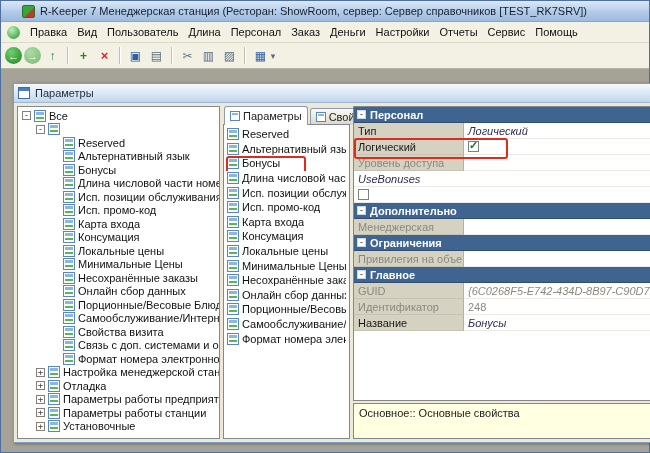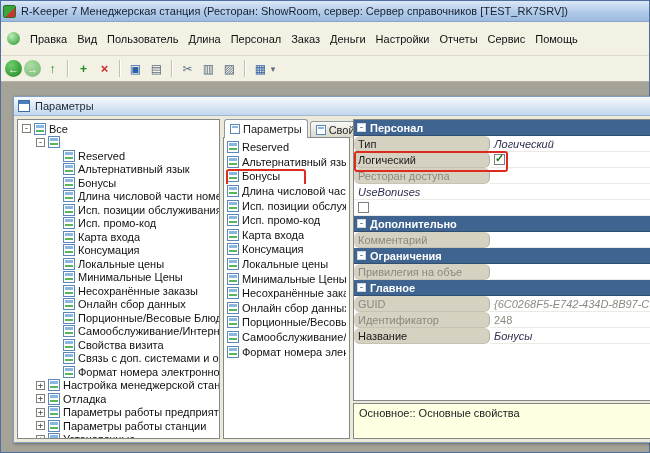--- a/index.html
+++ b/index.html
@@ -2,26 +2,26 @@
 <html><head>
 <meta charset="utf-8">
 <style>
   * { margin:0; padding:0; box-sizing:border-box; }
   html,body { width:650px; height:453px; overflow:hidden; }
   body { font-family:"Liberation Sans", sans-serif; font-size:11px; background:#808080; }
 
   .window { width:650px; height:453px; display:flex; flex-direction:column; border:1px solid #4f6f9f; background:#ece9d8; }
 
   
-  .titlebar { flex:none; height:21px; background:linear-gradient(180deg,#dce8f7,#aec8e8 60%,#9dbbdf); display:flex; align-items:center; gap:5px; padding:0 2px; border-bottom:1px solid #8aa5c8; }
+  .titlebar { flex:none; height:21px; background:linear-gradient(180deg,#dce8f7,#aec8e8 60%,#9dbbdf); display:flex; align-items:center; gap:5px; padding:0 21px; border-bottom:1px solid #8aa5c8; }
   .app-icon { width:13px; height:13px; border-radius:2px; background:linear-gradient(135deg,#3aa63a 0 55%,#cc3333 55%); border:1px solid #2c6e2c; flex:none; }
   .title-text { color:#15202e; white-space:nowrap; overflow:hidden; }
 
   
-  .menubar { flex:none; height:34px; display:flex; align-items:center; background:#f3f1e4; border-bottom:1px solid #dedacb; white-space:nowrap; overflow:hidden; }
+  .menubar { flex:none; height:21px; display:flex; align-items:center; background:#f3f1e4; border-bottom:1px solid #dedacb; white-space:nowrap; overflow:hidden; }
   .menu-orb { width:13px; height:13px; border-radius:50%; margin:0 5px 0 6px; background:radial-gradient(circle at 35% 30%,#b9f0b9,#279227); flex:none; }
   .menu-item { padding:3px 5px; color:#111; }
 
   
   .toolbar { flex:none; height:26px; display:flex; align-items:center; gap:2px; background:#f3f1e4; border-bottom:1px solid #b6b2a4; padding:0 4px; }
   .tb-icon { width:19px; height:19px; display:flex; align-items:center; justify-content:center; font-size:12px; border-radius:2px; flex:none; }
   .tb-icon.orb { width:17px; height:17px; border-radius:50%; background:radial-gradient(circle at 35% 30%,#6fcf6f,#1d841d); color:#fff; font-size:11px; font-weight:bold; }
   .tb-icon.dim { opacity:.55; }
   .tb-icon.green { color:#1d8a1d; font-weight:bold; }
   .tb-icon.red { color:#cc2a2a; font-weight:bold; font-size:13px; }
@@ -65,21 +65,21 @@
   .list-row.annotated::after { content:""; position:absolute; left:0; top:0; width:76px; height:14px; border:2px solid #dd2c1e; border-radius:3px; pointer-events:none; }
 
   
   .right { flex:1; display:flex; flex-direction:column; min-width:0; gap:2px; }
   .inspector { flex:1; overflow:hidden; display:flex; flex-direction:column; }
   .insp-row { flex:none; display:flex; height:16px; position:relative; }
   .insp-row.section { background:#3f648f; color:#fff; align-items:center; gap:4px; padding:0 3px; font-weight:bold; border-bottom:1px solid #2f4e72; }
   .sec-part { display:flex; align-items:center; gap:4px; width:100%; }
   .collapse-box { width:9px; height:9px; background:#fff; border:1px solid #c9d6e6; color:#17375e; font-size:9px; line-height:7px; text-align:center; font-weight:normal; font-family:"DejaVu Sans Mono", monospace; flex:none; }
   .item-part { display:flex; width:100%; height:100%; }
-  .plabel { flex:none; width:136px; background:#d6d2c2; border-right:1px solid #b4b0a2; border-bottom:1px solid #c6c2b4; padding:2px 4px; overflow:hidden; white-space:nowrap; color:#1a1a1a;border-radius:6px; }
+  .plabel { flex:none; width:110px; background:#d6d2c2; border-right:1px solid #b4b0a2; border-bottom:1px solid #c6c2b4; padding:2px 4px; overflow:hidden; white-space:nowrap; color:#1a1a1a; }
   .plabel.disabled { color:#8a887f; }
   .pvalue { flex:1; display:flex; align-items:center; padding:0 4px; border-bottom:1px solid #eceae2; background:#fff; overflow:hidden; white-space:nowrap; }
   .ptext { color:#1f1f1f; }
   .ptext.italic { font-style:italic; color:#2e2e4e; }
   .ptext.disabled { color:#8a887f; }
   .cb { display:none; width:11px; height:11px; border:1px solid #7f7f7f; background:#fff; position:relative; flex:none; }
   .pvalue.checkbox .cb { display:inline-block; }
   .cb.checked::after { content:"✓"; position:absolute; left:0; top:-3px; font-size:11px; color:#1c7c1c; font-weight:bold; }
   .insp-row.item.annotated::after { content:""; position:absolute; left:0; top:-1px; width:150px; height:17px; border:2px solid #dd2c1e; border-radius:3px; pointer-events:none; z-index:2; }
 
@@ -368,21 +368,21 @@
                   <span class="plabel">Логический</span>
                   <span class="pvalue checkbox">
 
                     <span class="cb checked"></span>
                   </span>
                 </div>
               </div>
               <div class="insp-row item">
 
                 <div class="item-part">
-                  <span class="plabel disabled">Ресторан доступа</span>
+                  <span class="plabel disabled">Уровень доступа</span>
                   <span class="pvalue">
                     <span class="ptext disabled"></span>
 
                   </span>
                 </div>
               </div>
               <div class="insp-row item">
 
                 <div class="item-part">
                   <span class="pvalue">
@@ -403,21 +403,21 @@
               <div class="insp-row section">
                 <div class="sec-part">
                   <span class="collapse-box">-</span>
                   <span class="sec-title">Дополнительно</span>
                 </div>
 
               </div>
               <div class="insp-row item">
 
                 <div class="item-part">
-                  <span class="plabel disabled">Комментарий</span>
+                  <span class="plabel disabled">Менеджерская</span>
                   <span class="pvalue">
                     <span class="ptext disabled"></span>
 
                   </span>
                 </div>
               </div>
               <div class="insp-row section">
                 <div class="sec-part">
                   <span class="collapse-box">-</span>
                   <span class="sec-title">Ограничения</span>

